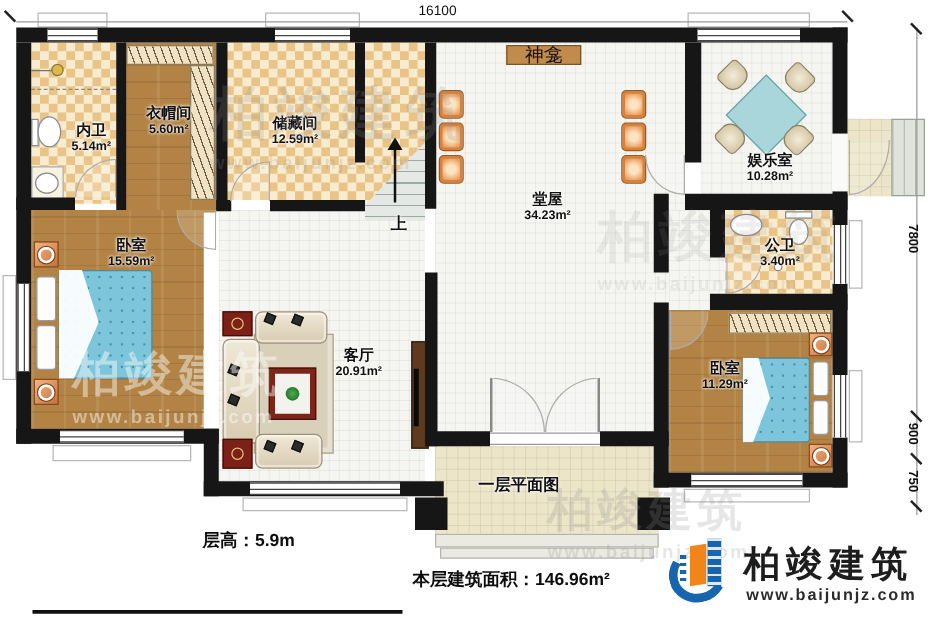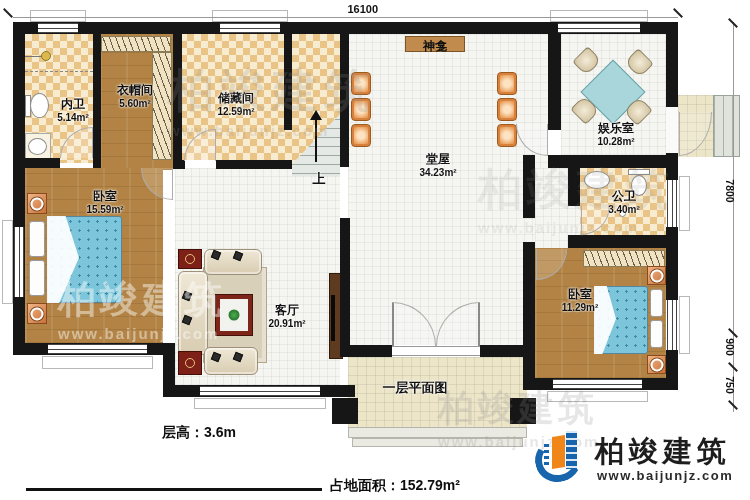--- a/index.html
+++ b/index.html
@@ -33,21 +33,21 @@
 .sidetbl{position:absolute;background:#7c2018;border:1px solid #430e08;z-index:6}
 .sidetbl::after{content:"";position:absolute;left:50%;top:50%;width:8px;height:8px;transform:translate(-50%,-50%);border-radius:50%;border:1.5px solid #e8c27a}
 .tpillow{position:absolute;width:8px;height:8px;background:#2b2b2b;border:1px solid #111;transform:rotate(22deg);z-index:8}
 .fixture{position:absolute;background:#fff;border:1px solid #8a8a8a;z-index:6}
 .step{position:absolute;background:#eaeae2;border:1px solid #b5b5ad;z-index:2}
 .stepsv{position:absolute;background:#dfe3dc;background-image:linear-gradient(90deg,#a9b1a9 1px,transparent 1px);background-size:9px 100%;border:1px solid #9aa29a;z-index:2}
 .wm{position:absolute;z-index:45;color:#8f8f8f;font-weight:bold;white-space:nowrap;pointer-events:none}
 .wm-w{font-size:15px;letter-spacing:2px}
 .tick{position:absolute;width:12px;height:2px;background:#222;transform:rotate(45deg);z-index:30}
 .dimline{position:absolute;background:#999;z-index:29}
-.dimlabel{position:absolute;font-size:11px;font-weight:bold;color:#111;z-index:30;text-align:right}
+.dimlabel{position:absolute;font-size:11px;font-weight:normal;color:#111;z-index:30;text-align:center}
 .vdim{position:absolute;font-size:10.5px;font-weight:bold;color:#111;width:44px;text-align:center;transform:rotate(90deg);z-index:30}
 .anno{position:absolute;color:#0d0d0d;z-index:60;white-space:nowrap}
 </style>
 </head>
 <body>
 
 <div id="canvas">
 
   <div class="floor-checker" style="left:25px;top:34px;width:70px;height:129px"></div>
   <div class="floor-wood" style="left:100px;top:34px;width:73px;height:136px"></div>
@@ -125,21 +125,21 @@
   <div class="door" style="left:184px;top:129px;width:32px;height:32px;border-radius:100% 0 0 0;border-bottom:none"></div>
   <div class="door" style="left:516px;top:124px;width:32px;height:32px;border-radius:0 0 0 100%;border-top:none"></div>
   <div class="door" style="left:679px;top:112px;width:33px;height:44px;border-radius:0 0 100% 0;border-top:none"></div>
   <div class="door" style="left:581px;top:206px;width:29px;height:29px;border-radius:0 0 100% 0;border-top:none"></div>
   <div class="door" style="left:536px;top:249px;width:31px;height:31px;border-radius:0 0 100% 0;border-top:none"></div>
   <div class="door" style="left:60px;top:127px;width:33px;height:31px;border-radius:100% 0 0 0;border-bottom:none"></div>
   <div class="door" style="left:392px;top:302px;width:44px;height:44px;border-radius:0 100% 0 0;border-bottom:none;border-left:2px solid #888"></div>
   <div class="door" style="left:436px;top:302px;width:44px;height:44px;border-radius:100% 0 0 0;border-bottom:none;border-right:2px solid #888"></div>
 
   <div class="abs" style="left:405px;top:36px;width:60px;height:16px;background:#c08b4d;border:1px solid #7c5526;z-index:6;text-align:center;line-height:15px">
-    <span style="font-size:12px;font-weight:bold;color:#111">神龛</span>
+    <span style="font-size:15px;font-weight:normal;color:#111">神龛</span>
   </div>
   <div class="chair-o" style="left:351px;top:72px"></div>
   <div class="chair-o" style="left:351px;top:98px"></div>
   <div class="chair-o" style="left:351px;top:124px"></div>
   <div class="chair-o" style="left:497px;top:72px"></div>
   <div class="chair-o" style="left:497px;top:98px"></div>
   <div class="chair-o" style="left:497px;top:124px"></div>
 
   <div class="abs" style="left:590px;top:69px;width:46px;height:46px;background:#a8d6da;border:1px solid #6aa3a8;transform:rotate(45deg);z-index:6"></div>
   <div class="chair-b" style="left:576px;top:51px;transform:rotate(-45deg)"></div>
@@ -222,21 +222,21 @@
       <span class="rarea">10.28m²</span>
     </div>
   <div class="rlabel" style="left:624px;top:190px">
       <span class="rname">公卫</span>
       <span class="rarea">3.40m²</span>
     </div>
   <div class="rlabel" style="left:105px;top:190px">
       <span class="rname">卧室</span>
       <span class="rarea">15.59m²</span>
     </div>
-  <div class="rlabel" style="left:287px;top:304px">
+  <div class="rlabel" style="left:287px;top:278px">
       <span class="rname">客厅</span>
       <span class="rarea">20.91m²</span>
     </div>
   <div class="rlabel" style="left:580px;top:288px">
       <span class="rname">卧室</span>
       <span class="rarea">11.29m²</span>
     </div>
   <div class="rlabel" style="left:415px;top:381px">
       <span class="rname" style="font-size:13px">一层平面图</span>
     </div>
@@ -264,23 +264,23 @@
   </div>
   <div class="wm" style="left:478px;top:160px;font-size:44px;letter-spacing:5px;opacity:.14">
     <div class="wm-t">柏竣建筑</div>
     <div class="wm-w">www.baijunjz.com</div>
   </div>
   <div class="wm" style="left:438px;top:384px;font-size:36px;letter-spacing:4px;opacity:.22">
     <div class="wm-t">柏竣建筑</div>
     <div class="wm-w">www.baijunjz.com</div>
   </div>
 
-  <div class="anno" style="left:162px;top:424px;font-size:14px;font-weight:600">层高：3.6m</div>
+  <div class="anno" style="left:162px;top:424px;font-size:14px;font-weight:600">层高：5.9m</div>
   <div class="abs" style="left:26px;top:488px;width:296px;height:3px;background:#111;z-index:60"></div>
-  <div class="anno" style="left:330px;top:477px;font-size:14px;font-weight:600">占地面积：152.79m²</div>
+  <div class="anno" style="left:330px;top:455px;font-size:14px;font-weight:600">本层建筑面积：146.96m²</div>
 
   <div class="abs" style="left:535px;top:428px;width:210px;height:62px;z-index:60">
     <div style="position:absolute;left:0;top:10px;width:46px;height:44px;border:6px solid transparent;border-left:7px solid #1765ad;border-bottom:7px solid #1765ad;border-radius:50%;transform:rotate(-15deg)"></div>
     <div style="position:absolute;left:9px;top:16px;width:5px;height:22px;background:repeating-linear-gradient(180deg,#1765ad 0 3px,transparent 3px 6px)"></div>
     <div style="position:absolute;left:17px;top:8px;width:13px;height:32px;background:#f08519;transform:skewY(-8deg)"></div>
     <div style="position:absolute;left:31px;top:3px;width:11px;height:38px;background:#1765ad;background-image:repeating-linear-gradient(180deg,rgba(255,255,255,.85) 0 2px,transparent 2px 7px)"></div>
     <div style="position:absolute;left:60px;top:4px;font-size:29px;font-weight:bold;color:#1d1d1d;letter-spacing:5px;white-space:nowrap">柏竣建筑</div>
     <div style="position:absolute;left:62px;top:40px;font-size:13px;font-weight:bold;color:#2b2b2b;letter-spacing:1.5px;white-space:nowrap">www.baijunjz.com</div>
   </div>
 

